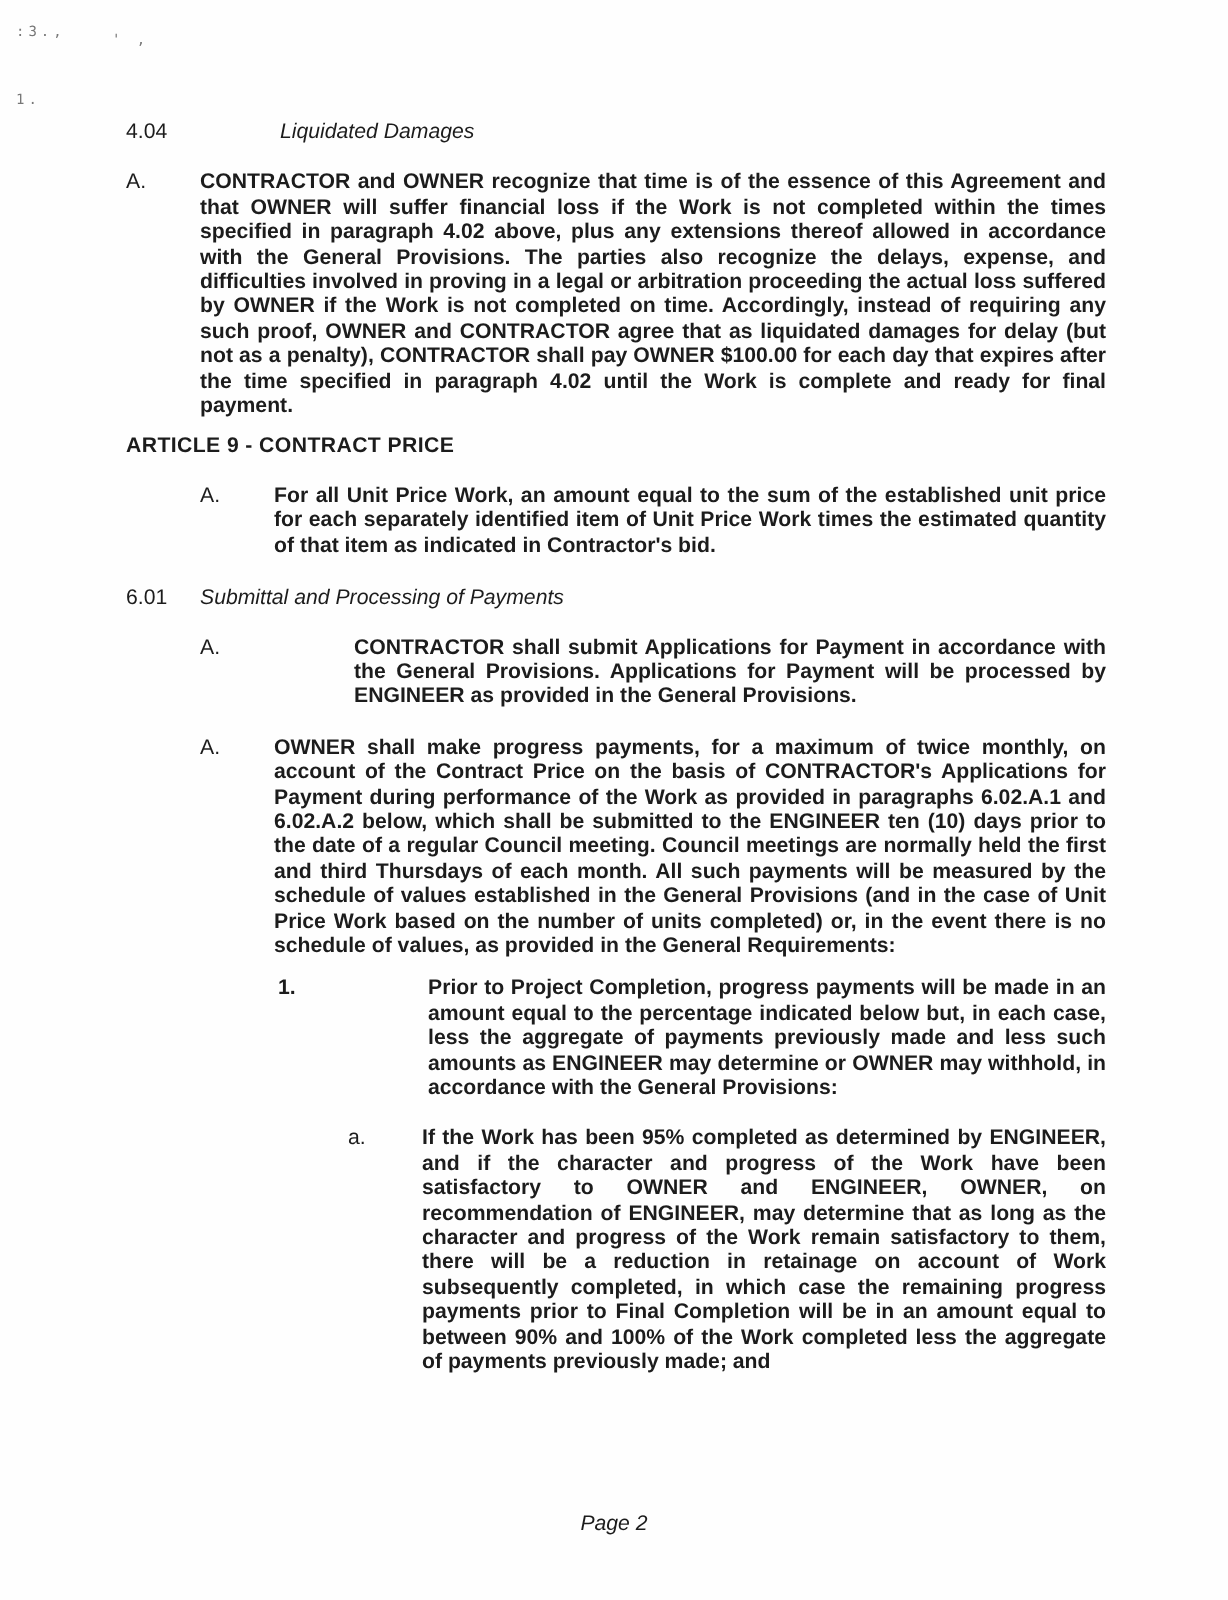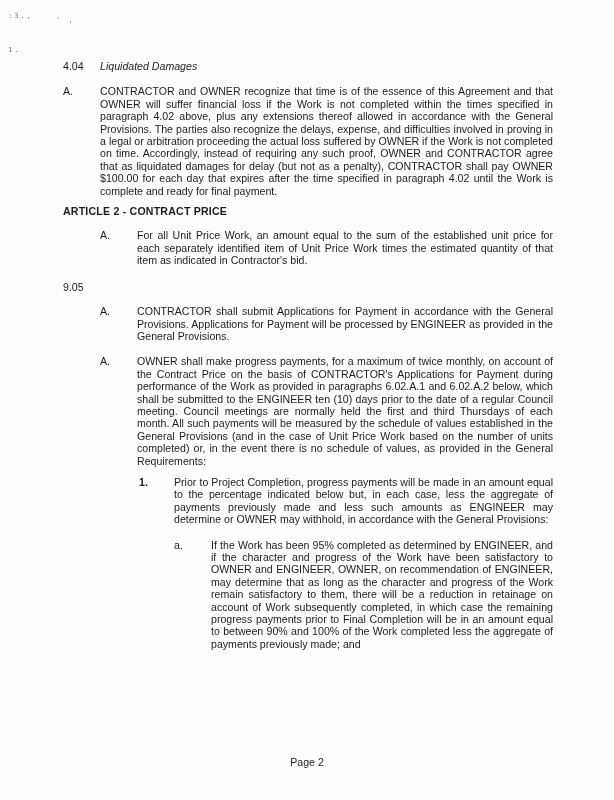--- a/index.html
+++ b/index.html
@@ -42,47 +42,49 @@
     line-height: 12.4px;
   }
   .row { display: flex; }
   .num {
     flex: 0 0 37px;
     white-space: nowrap;
   }
   .txt {
     flex: 1 1 auto;
     text-align: justify;
+    font-weight: bold;
   }
   .title-italic { font-style: italic; text-align: right; }
   .article {
     font-weight: bold;
     letter-spacing: 0.2px;
   }
   .bold { font-weight: bold; }
 
   .ind1 { margin-left: 37px; }   
   .ind2 { margin-left: 76px; }   
   .ind3 { margin-left: 111px; }  
   .ind2 .num { flex-basis: 35px; }
 
   .mb8  { margin-bottom: 8px; }
   .mb9  { margin-bottom: 9px; }
   .mb12 { margin-bottom: 12px; }
-  .mb13 { margin-bottom: 13px; }
+  .mb13 { margin-bottom: 13px; gap: 40px; }
   .mb14 { margin-bottom: 14px; }
 
   .footer {
     position: absolute;
     left: 0;
     right: 0;
     top: 756px;
     text-align: center;
     font-size: 10.6px;
     color: #1c1c1c;
+    font-style: italic;
   }
 </style>
 </head>
 <body>
 
 <div class="page">
 
   <span class="scan-mark mark1">:3.,</span>
   <span class="scan-mark mark2">' ,</span>
   <span class="scan-mark mark3">1.</span>
@@ -92,31 +94,32 @@
     <div class="row mb13">
       <span class="num">4.04</span>
       <span class="title-italic">Liquidated Damages</span>
     </div>
 
     <div class="row mb8">
       <span class="num">A.</span>
       <span class="txt">CONTRACTOR and OWNER recognize that time is of the essence of this Agreement and that OWNER will suffer financial loss if the Work is not completed within the times specified in paragraph 4.02 above, plus any extensions thereof allowed in accordance with the General Provisions.  The parties also recognize the delays, expense, and difficulties involved in proving in a legal or arbitration proceeding the actual loss suffered by OWNER if the Work is not completed on time.  Accordingly, instead of requiring any such proof, OWNER and CONTRACTOR agree that as liquidated damages for delay (but not as a penalty), CONTRACTOR shall pay OWNER $100.00 for each day that expires after the time specified in paragraph 4.02 until the Work is complete and ready for final payment.</span>
     </div>
 
-    <div class="article mb12">ARTICLE 2 - CONTRACT PRICE</div>
+    <div class="article mb12">ARTICLE 9 - CONTRACT PRICE</div>
 
 
     <div class="row ind1 mb14">
       <span class="num">A.</span>
       <span class="txt">For all Unit Price Work, an amount equal to the sum of the established unit price for each separately identified item of Unit Price Work times the estimated quantity of that item as indicated in Contractor's bid.</span>
     </div>
 
 
     <div class="row mb12">
-      <span class="num">9.05</span>
+      <span class="num">6.01</span>
+      <span class="title-italic">Submittal and Processing of Payments</span>
     </div>
 
     <div class="row ind1 mb13">
       <span class="num">A.</span>
       <span class="txt">CONTRACTOR shall submit Applications for Payment in accordance with the General Provisions.  Applications for Payment will be processed by ENGINEER as provided in the General Provisions.</span>
     </div>
 
 
     <div class="row ind1 mb9">
       <span class="num">A.</span>

